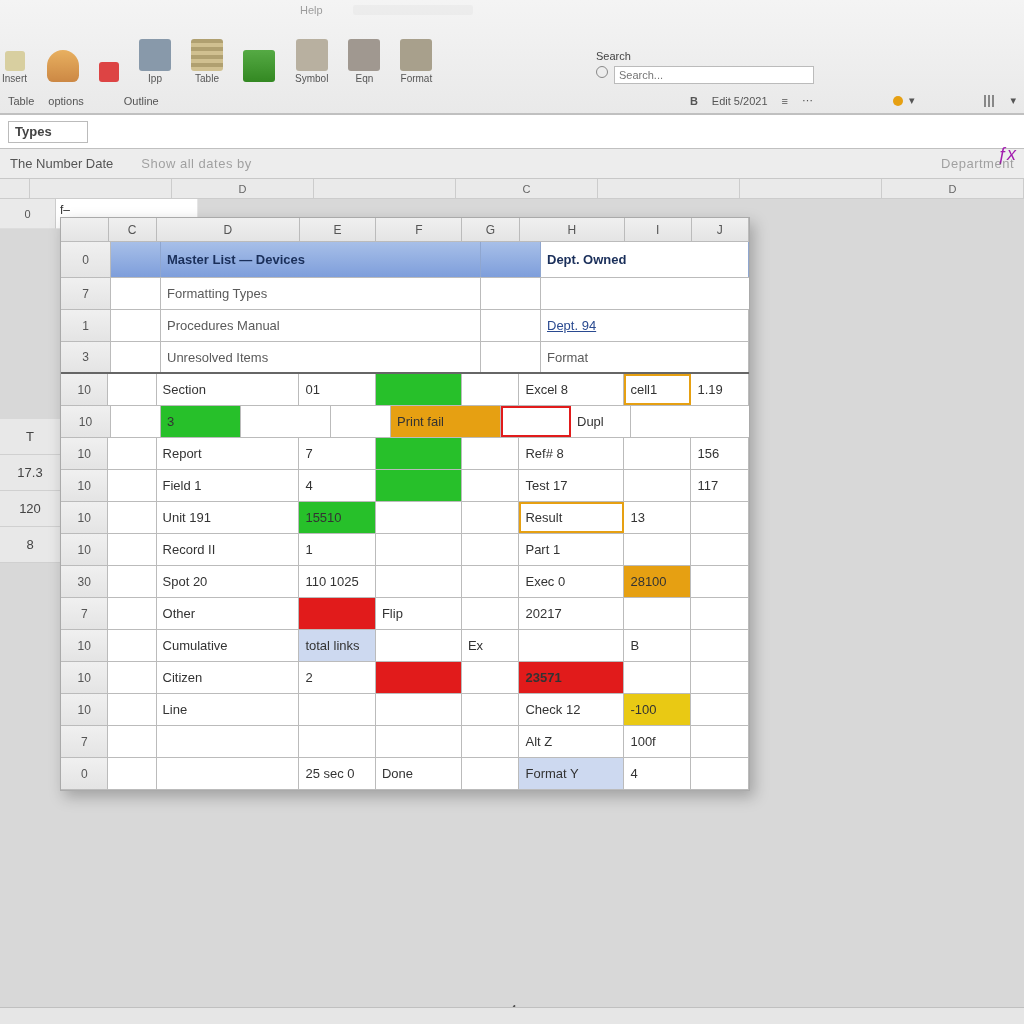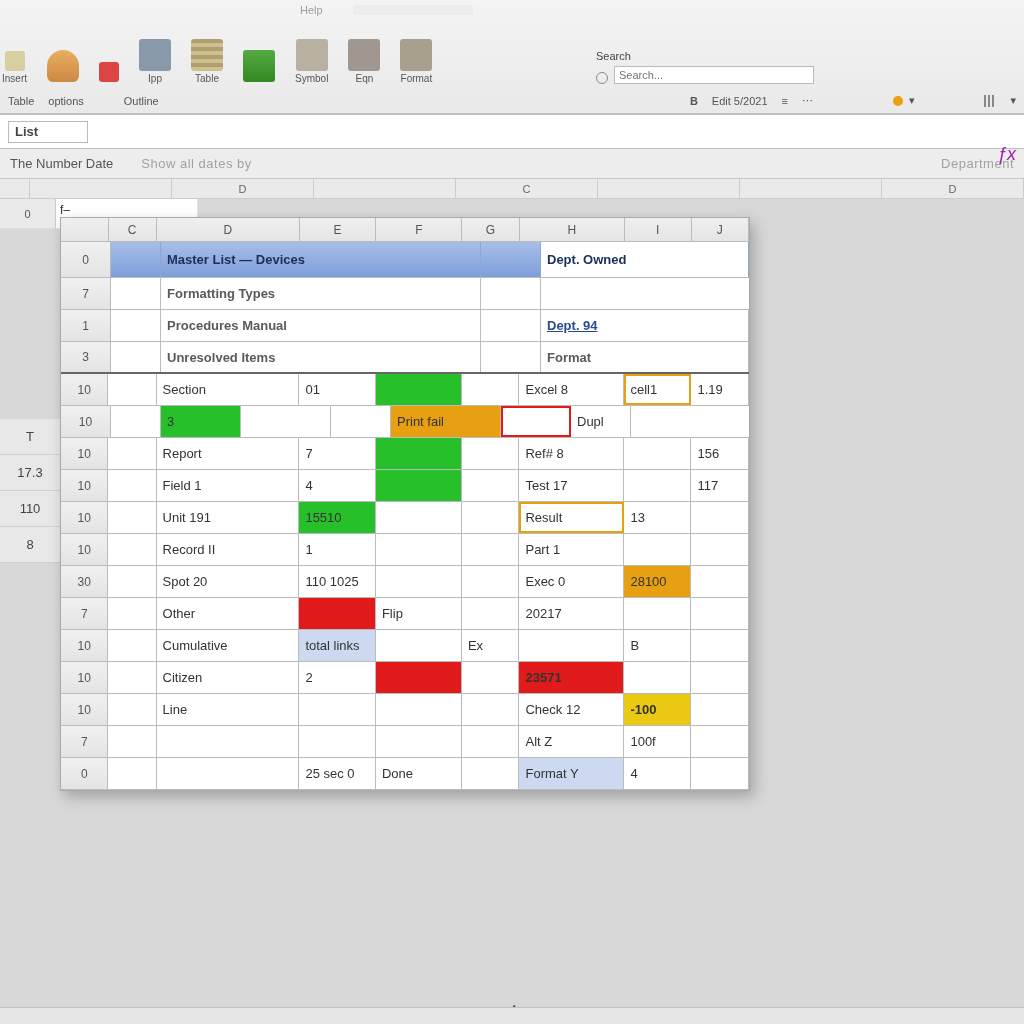--- a/index.html
+++ b/index.html
@@ -8,21 +8,21 @@
   .ribbon-area { background: linear-gradient(#f4f4f4, #e9e9e9); border-bottom: 1px solid #c0c0c0; }
   .tab-strip { display: flex; gap: 30px; padding: 3px 140px 3px 300px; font-size: 11px; color: #555; height: 20px; align-items: center; }
   .tab-strip span { opacity: 0.55; }
   
   .ribbon-groups { display: flex; align-items: flex-end; padding: 4px 8px 4px 2px; gap: 20px; height: 68px; }
   .rgroup { display: flex; flex-direction: column; align-items: center; gap: 2px; font-size: 10px; color: #555; }
   .rgroup .icon { width: 32px; height: 32px; border-radius: 3px; }
   .rgroup.small .icon { width: 20px; height: 20px; }
   
   .ribbon-groups .right-block { margin-left: auto; display: flex; flex-direction: column; gap: 4px; width: 420px; }
-  .right-block .rb-row { display: flex; align-items: flex-end; gap: 6px; font-size: 11px; color: #444; }
+  .right-block .rb-row { display: flex; align-items: flex-start; gap: 6px; font-size: 11px; color: #444; }
   .rb-row input { width: 200px; height: 18px; border: 1px solid #bbb; background: #fff; font-size: 11px; padding: 0 4px; }
   
   .toolbar2 { display: flex; align-items: center; height: 26px; padding: 2px 8px; border-bottom: 1px solid #c0c0c0; gap: 40px; font-size: 11px; color: #555; }
   .toolbar2 .seg { display: flex; gap: 14px; align-items: center; }
   .toolbar2 .spacer { flex: 1; }
   
   .formula-bar { display: flex; align-items: center; background: #fff; border-bottom: 1px solid #c0c0c0; height: 34px; padding: 0 8px; }
   .formula-bar .namebox { width: 80px; height: 22px; border: 1px solid #bbb; background: #fff; padding: 0 6px; display: flex; align-items: center; font-size: 13px; font-weight: 600; color: #444; }
   .formula-bar .spacer { flex: 1; }
   .fx-icon { margin-left: auto; font-size: 18px; color: #a21caf; font-style: italic; margin-top: 46px; }
@@ -46,29 +46,29 @@
   .ws-colhdr { display: flex; height: 24px; background: linear-gradient(#f0f0f0,#e4e4e4); border-bottom: 1px solid #bbb; }
   .ws-colhdr .corner { width: 50px; border-right: 1px solid #bbb; }
   .ws-colhdr .ch { border-right: 1px solid #bbb; text-align: center; font-size: 12px; color: #555; line-height: 24px; }
   
   .ws-row { display: flex; border-bottom: 1px solid #bbb; height: 32px; }
   .ws-row .rh { width: 50px; background: linear-gradient(#f0f0f0,#e4e4e4); border-right: 1px solid #bbb; text-align: center; font-size: 12px; color: #555; display: flex; align-items: center; justify-content: center; }
   .ws-row .c { border-right: 1px solid #bbb; padding: 0 6px; display: flex; align-items: center; font-size: 13px; color: #333; background: #fff; overflow: hidden; white-space: nowrap; }
   
   .title-row { background: linear-gradient(#a7bfe8,#7e9edb); }
   .title-row .c { background: transparent; color: #1a2f5a; font-weight: 600; border-right: 1px solid #8fa6cf; }
-  .sub-row .c { color: #5a5a5a; font-weight: bold; }
+  .sub-row .c { color: #5a5a5a; }
   
   .cw-c { width: 50px; } .cw-d { width: 150px; text-align: center; } .cw-e { width: 80px; } .cw-f { width: 90px; }
   .cw-g { width: 60px; } .cw-h { width: 110px; } .cw-i { width: 70px; } .cw-j { width: 60px; }
   
   .cell-green { background: #27c02a !important; color:#fff; }
   .cell-red { background: #e11b1b !important; color:#fff;font-weight:bold; }
   .cell-orange { background: #e6a012 !important; color:#fff; }
-  .cell-yellow { background: #e9c914 !important; font-weight: bold; }
+  .cell-yellow { background: #e9c914 !important; }
   .border-red { outline: 2px solid #e11b1b; outline-offset: -2px; }
   .border-orange { outline: 2px solid #e6a012; outline-offset: -2px; }
   .cell-blue { background: #cdd9f0 !important; }
   
   .side-row-labels { position: absolute; left: 0; top: 240px; width: 60px; }
   .side-row-labels div { height: 36px; border-bottom: 1px solid #d0d0d0; background: #e8e8e8; text-align: center; font-size: 13px; color: #444; display:flex; align-items:center; justify-content:center; }
   
   .page-num { position: absolute; bottom: 0; left: 50%; transform: translateX(-50%); font-size: 22px; color: #555; font-family: 'Comic Sans MS', cursive; }
   
   .statusbar { position: absolute; bottom: 0; left: 0; right: 0; height: 18px; background: #e6e6e6; border-top: 1px solid #c0c0c0; }
@@ -148,21 +148,21 @@
       <span>▾</span>
     </div>
     <div class="seg" style="margin-left:30px">
       <span style="width:12px;height:12px;background:repeating-linear-gradient(90deg,#888 0 2px,transparent 2px 4px)"></span>
       <span>▾</span>
     </div>
   </div>
 </div>
 
 <div class="formula-bar">
-  <div class="namebox">List</div>
+  <div class="namebox">Types</div>
   <div class="spacer"></div>
   <span class="fx-icon">ƒx</span>
 </div>
 
 <div class="filter-bar">
   <span>The Number Date</span>
   <span class="blurtext">Show all dates by</span>
   <span style="flex:1"></span>
   <span class="blurtext">Department</span>
 </div>
@@ -182,21 +182,21 @@
     </div>
     <div class="outer-row">
         <div class="orhdr">0</div>
         <div class="ocell" style="padding:4px">f–</div>
       </div>
   </div>
 
   <div class="side-row-labels">
     <div>T</div>
     <div>17.3</div>
-    <div>110</div>
+    <div>120</div>
     <div>8</div>
   </div>
 
   <div class="ws-window">
     <div class="ws-colhdr">
       <div class="corner"></div>
       <div class="ch cw-c">C</div>
       <div class="ch cw-d">D</div>
       <div class="ch cw-e">E</div>
       <div class="ch cw-f">F</div>

